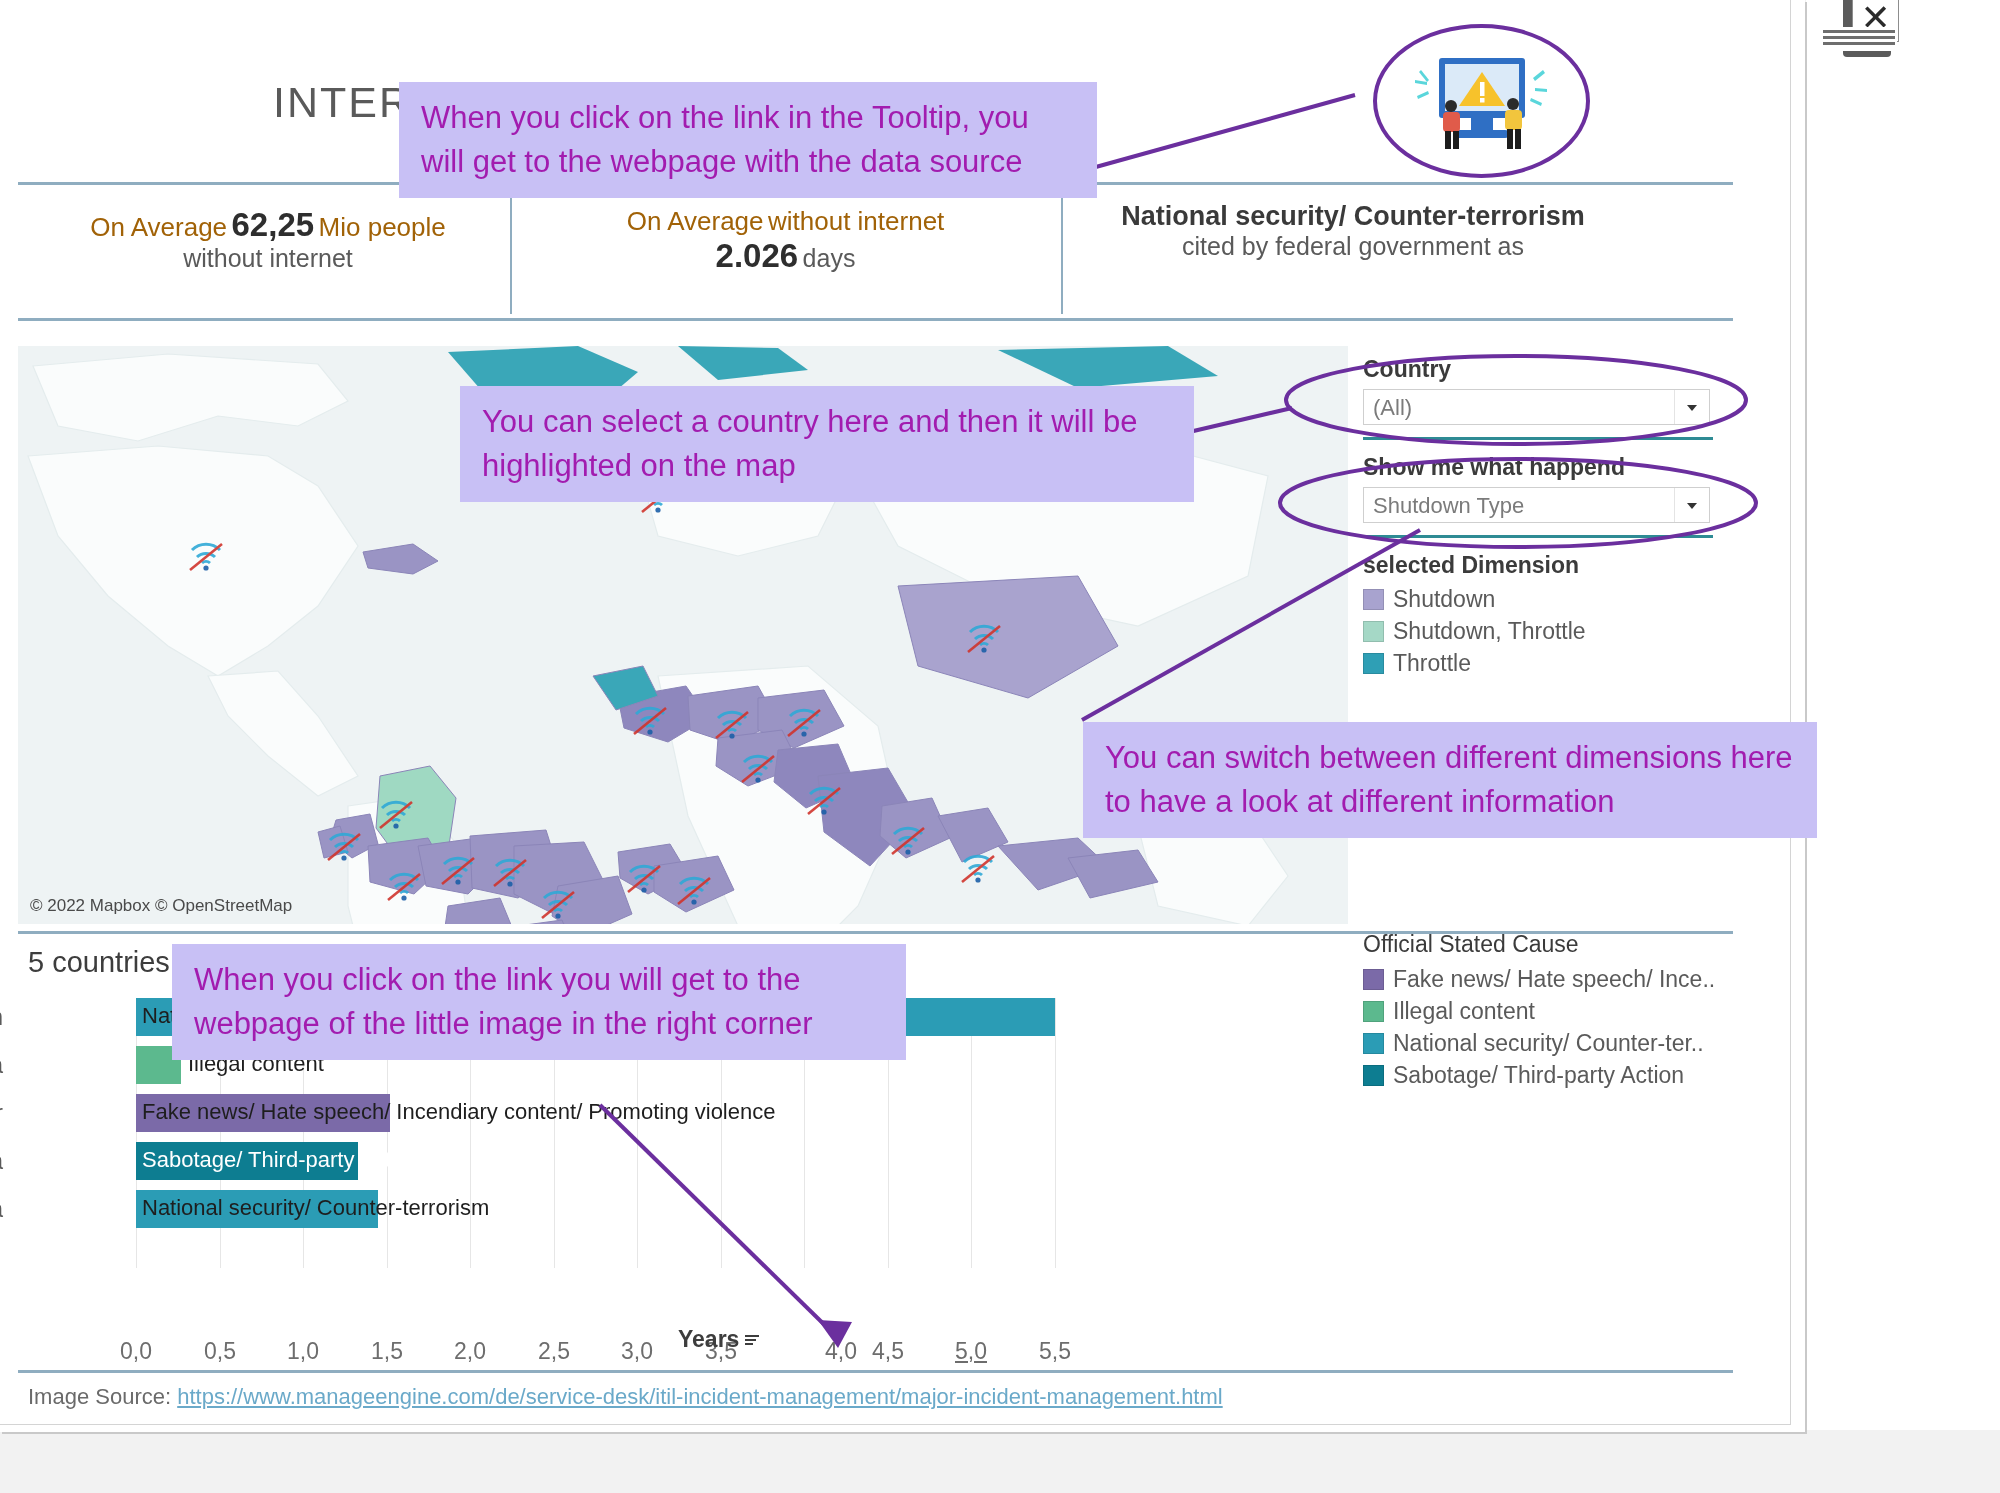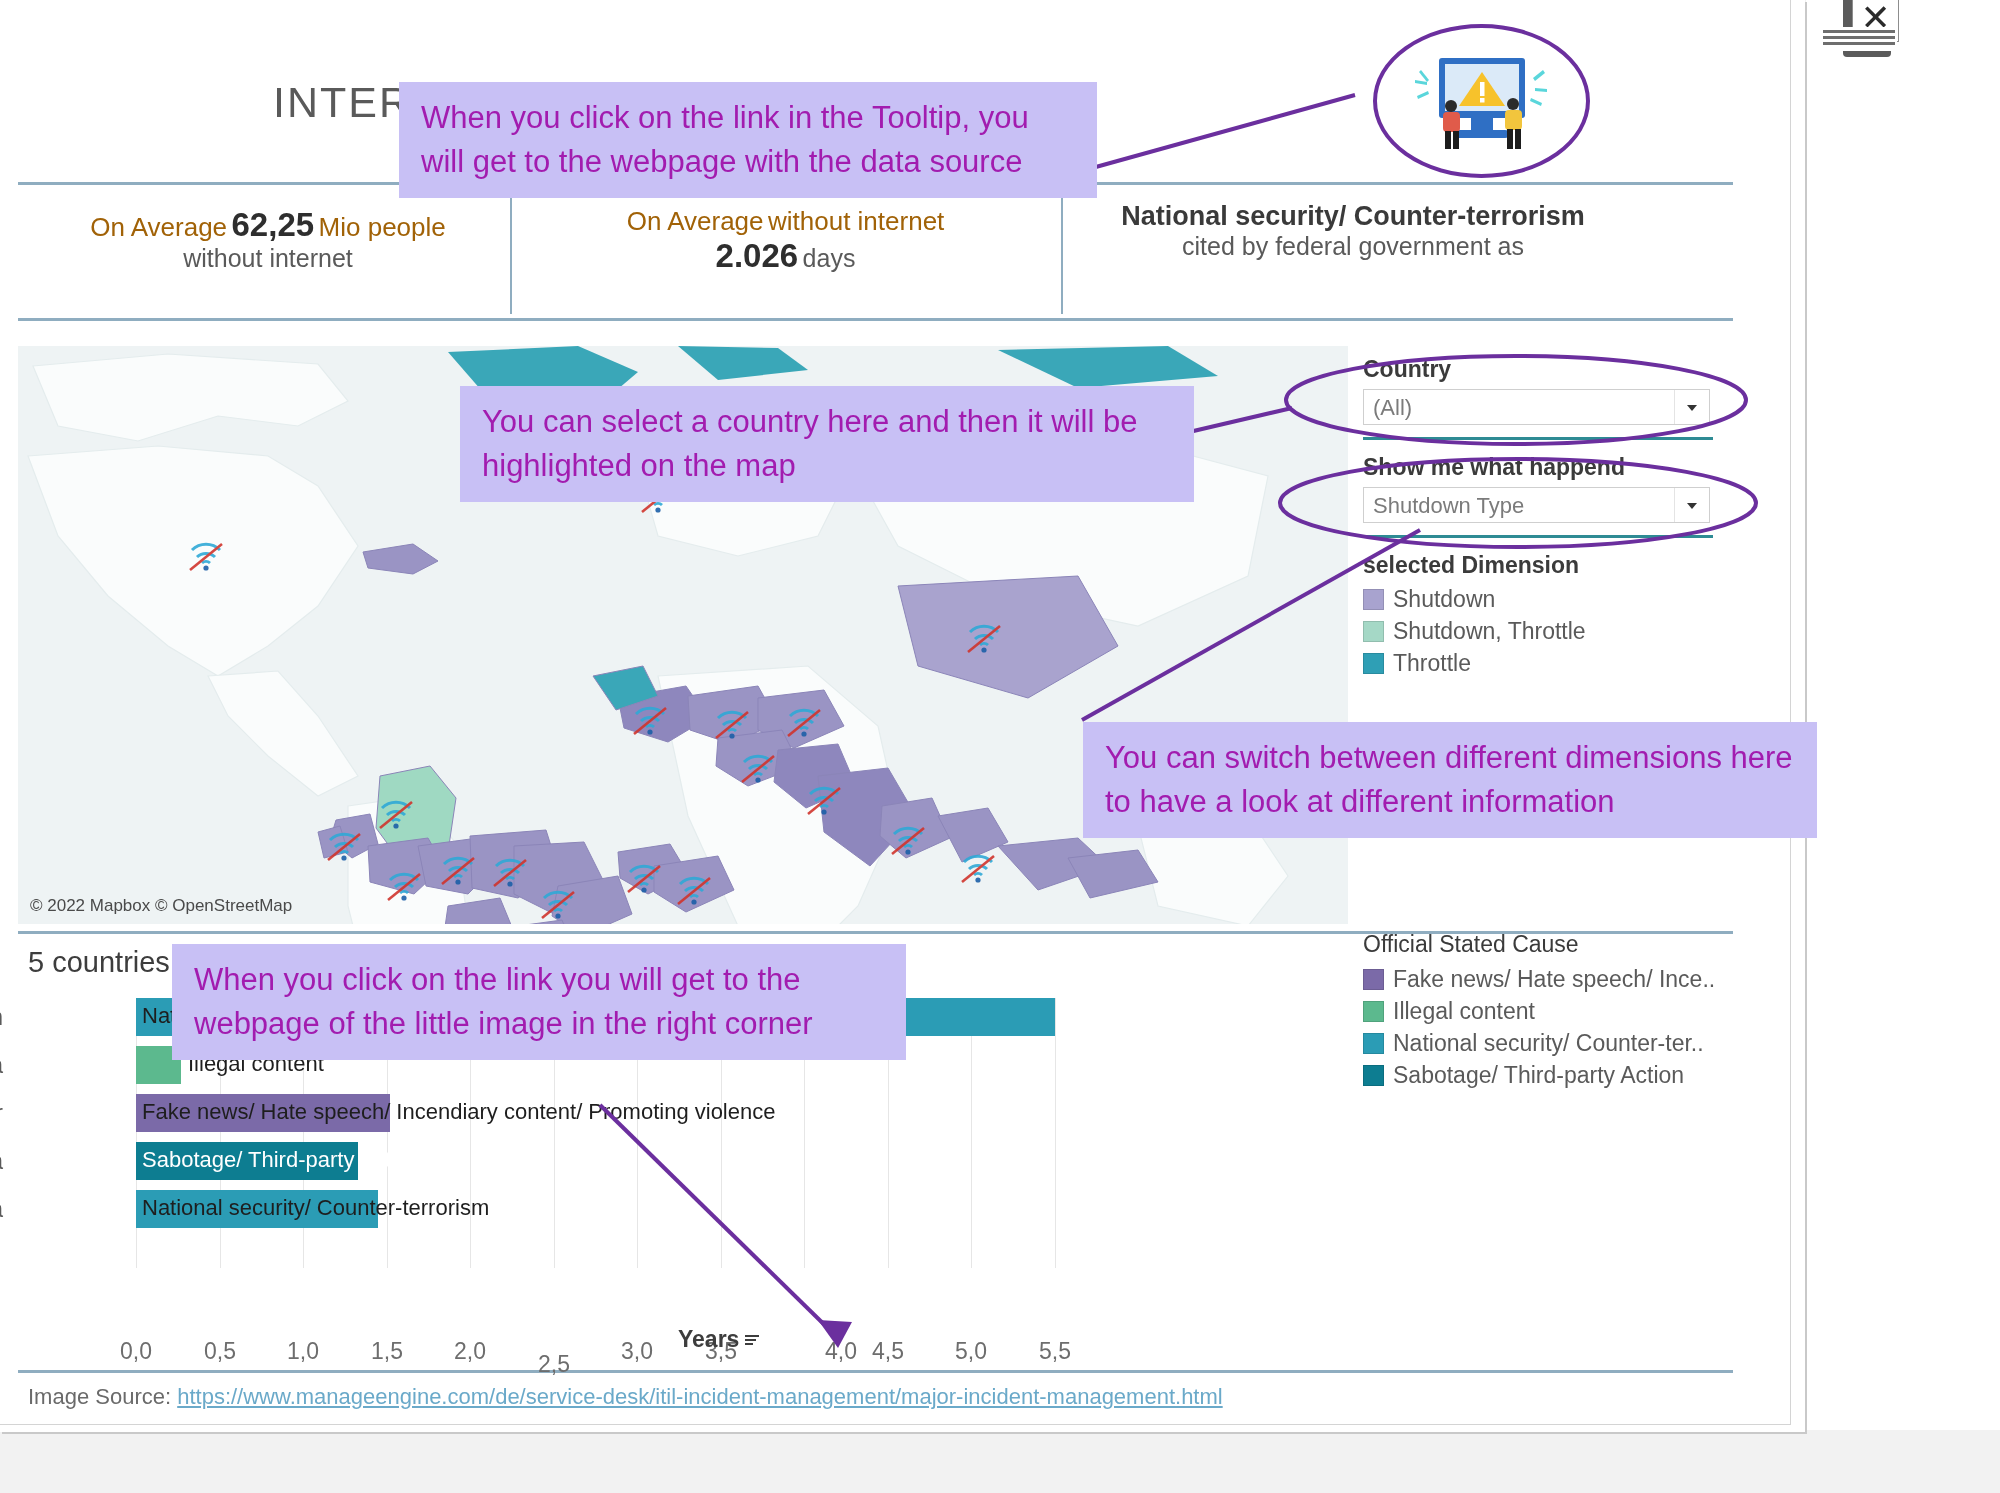--- a/index.html
+++ b/index.html
@@ -445,26 +445,26 @@
         <div class="catlabel" style="top:54px;">Uganda</div>
         <div class="catlabel" style="top:102px;">Myanmar</div>
         <div class="catlabel" style="top:150px;">Ethiopia</div>
         <div class="catlabel" style="top:198px;">India</div>
 
         <div class="tick" style="left:0px;">0,0</div>
         <div class="tick" style="left:84px;">0,5</div>
         <div class="tick" style="left:167px;">1,0</div>
         <div class="tick" style="left:251px;">1,5</div>
         <div class="tick" style="left:334px;">2,0</div>
-        <div class="tick" style="left:418px;margin-top:13px;">2,5</div>
+        <div class="tick" style="left:418px;">2,5</div>
         <div class="tick" style="left:501px;">3,0</div>
         <div class="tick" style="left:585px;">3,5</div>
         <div class="tick" style="left:668px;margin-left:37px;">4,0</div>
         <div class="tick" style="left:752px;">4,5</div>
-        <div class="tick" style="left:835px;">5,0</div>
+        <div class="tick" style="left:835px;text-decoration:underline;">5,0</div>
         <div class="tick" style="left:919px;">5,5</div>
       </div>
 
       <div id="axis-title">
         <span>Years</span><span class="sorticon"><i style="width:14px"></i><i style="width:11px"></i><i style="width:8px"></i></span>
       </div>
     </div>
 
     <div id="cause-legend">
       <div class="ttl">Official Stated Cause</div>

